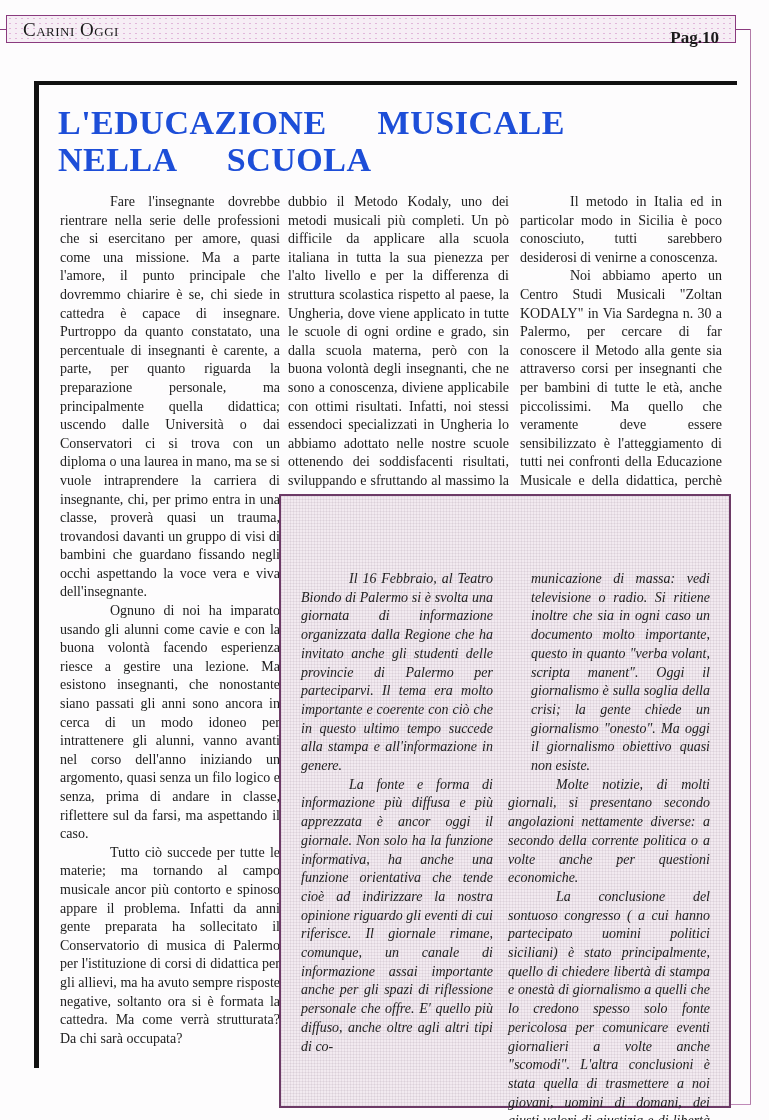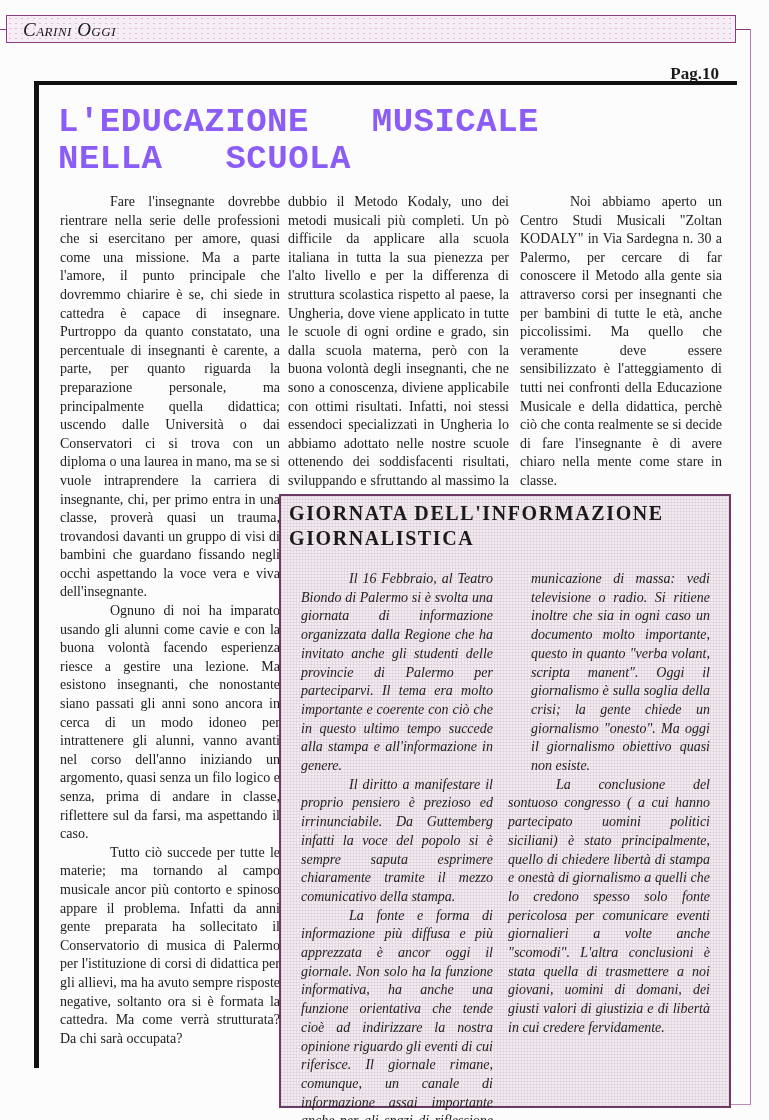--- a/index.html
+++ b/index.html
@@ -24,36 +24,36 @@
     position:absolute; left:736px; top:29px; width:14px; height:1px; background:#8a3a7e;
   }
   .right-rule {
     position:absolute; left:750px; top:29px; width:1px; height:1075px; background:#b27ba8;
   }
   .bottom-rule {
     position:absolute; left:700px; top:1104px; width:51px; height:1px; background:#c08ab8;
   }
   .brand {
     position:absolute; left:16px; top:3px;
-    font-family:"Liberation Serif", serif; font-style:italic; font-size:19px;
+    font-family:"Liberation Serif", serif; font-size:19px;
     letter-spacing:0.5px; color:#1a1a1a; font-variant:small-caps;
   }
   .pagenum {
     position:absolute; right:16px; top:12px;
-    font-family:"Liberation Serif", serif; font-weight:bold; font-size:17px; color:#1a1a1a;margin-top:36px;
+    font-family:"Liberation Serif", serif; font-weight:bold; font-size:17px; color:#1a1a1a;
   }
 
   
   .frame-top { position:absolute; left:35px; top:81px; width:702px; height:4px; background:#111; }
   .frame-left { position:absolute; left:34px; top:81px; width:5px; height:987px; background:#111; }
 
   .headline {
     position:absolute; left:58px; top:104px; width:620px;
-    font-family:Liberation Mono, monospace; font-weight:bold;
-    font-size:34px; line-height:37px; color:#8b5cf6;
+    font-family:Liberation Serif, serif; font-weight:bold;
+    font-size:34px; line-height:37px; color:#1d4ed8;
     letter-spacing:0.5px; word-spacing:42px;
   }
 
   .col {
     position:absolute; font-size:14px; line-height:18.6px;
     text-align:justify; color:#202020;
   }
   .col p { margin:0; text-indent:50px; }
   .col1 { left:60px; top:193px; width:220px; }
   .col2 { left:288px; top:193px; width:221px; }
@@ -113,30 +113,30 @@
   <p>Ognuno di noi ha imparato usando gli alunni come cavie e con la buona volontà facendo esperienza riesce a gestire una lezione. Ma esistono insegnanti, che nonostante siano passati gli anni sono ancora in cerca di un modo idoneo per intrattenere gli alunni, vanno avanti nel corso dell'anno iniziando un argomento, quasi senza un filo logico e senza, prima di andare in classe, riflettere sul da farsi, ma aspettando il caso.</p>
   <p>Tutto ciò succede per tutte le materie; ma tornando al campo musicale ancor più contorto e spinoso appare il problema. Infatti da anni gente preparata ha sollecitato il Conservatorio di musica di Palermo per l'istituzione di corsi di didattica per gli allievi, ma ha avuto sempre risposte negative, soltanto ora si è formata la cattedra. Ma come verrà strutturata? Da chi sarà occupata?</p>
 
 </div>
 
 <div class="col col2">
   <p>dubbio il Metodo Kodaly, uno dei metodi musicali più completi. Un pò difficile da applicare alla scuola italiana in tutta la sua pienezza per l'alto livello e per la differenza di struttura scolastica rispetto al paese, la Ungheria, dove viene applicato in tutte le scuole di ogni ordine e grado, sin dalla scuola materna, però con la buona volontà degli insegnanti, che ne sono a conoscenza, diviene applicabile con ottimi risultati. Infatti, noi stessi essendoci specializzati in Ungheria lo abbiamo adottato nelle nostre scuole ottenendo dei soddisfacenti risultati, sviluppando e sfruttando al massimo la capacità degli alunni, anche quelli portatori di handicap.</p>
 </div>
 
 <div class="col col3">
+  <p>Il metodo in Italia ed in particolar modo in Sicilia è poco conosciuto, tutti sarebbero desiderosi di venirne a conoscenza.</p>
   <p>Noi abbiamo aperto un Centro Studi Musicali "Zoltan KODALY" in Via Sardegna n. 30 a Palermo, per cercare di far conoscere il Metodo alla gente sia attraverso corsi per insegnanti che per bambini di tutte le età, anche piccolissimi. Ma quello che veramente deve essere sensibilizzato è l'atteggiamento di tutti nei confronti della Educazione Musicale e della didattica, perchè ciò che conta realmente se si decide di fare l'insegnante è di avere chiaro nella mente come stare in classe.</p>
   <p class="signature sig1">Miserandino Rosalba</p>
   <p class="signature sig2">Cascino Michele</p>
 </div>
 
 <div class="box">
-  <div class="box-title">GIORNATA DELL'INFORMAZIONE GIORNALISTICA</div>
   <div class="bcol bcol1">
     <p>Il 16 Febbraio, al Teatro Biondo di Palermo si è svolta una giornata di informazione organizzata dalla Regione che ha invitato anche gli studenti delle provincie di Palermo per parteciparvi. Il tema era molto importante e coerente con ciò che in questo ultimo tempo succede alla stampa e all'informazione in genere.</p>
-    <p>Il diritto a manifestare il proprio pensiero è prezioso ed irrinunciabile. Da Guttemberg infatti la voce del popolo si è sempre saputa esprimere chiaramente tramite il mezzo comunicativo della stampa.</p>
     <p>La fonte e forma di informazione più diffusa e più apprezzata è ancor oggi il giornale. Non solo ha la funzione informativa, ha anche una funzione orientativa che tende cioè ad indirizzare la nostra opinione riguardo gli eventi di cui riferisce. Il giornale rimane, comunque, un canale di informazione assai importante anche per gli spazi di riflessione personale che offre. E' quello più diffuso, anche oltre agli altri tipi di co-</p>
   </div>
   <div class="bcol bcol2">
     <p>municazione di massa: vedi televisione o radio. Si ritiene inoltre che sia in ogni caso un documento molto importante, questo in quanto "verba volant, scripta manent". Oggi il giornalismo è sulla soglia della crisi; la gente chiede un giornalismo "onesto". Ma oggi il giornalismo obiettivo quasi non esiste.</p>
+    <p>Molte notizie, di molti giornali, si presentano secondo angolazioni nettamente diverse: a secondo della corrente politica o a volte anche per questioni economiche.</p>
     <p>La conclusione del sontuoso congresso ( a cui hanno partecipato uomini politici siciliani) è stato principalmente, quello di chiedere libertà di stampa e onestà di giornalismo a quelli che lo credono spesso solo fonte pericolosa per comunicare eventi giornalieri a volte anche "scomodi". L'altra conclusioni è stata quella di trasmettere a noi giovani, uomini di domani, dei giusti valori di giustizia e di libertà in cui credere fervidamente.</p>
 
   </div>
 </div>
 
 </body></html>

